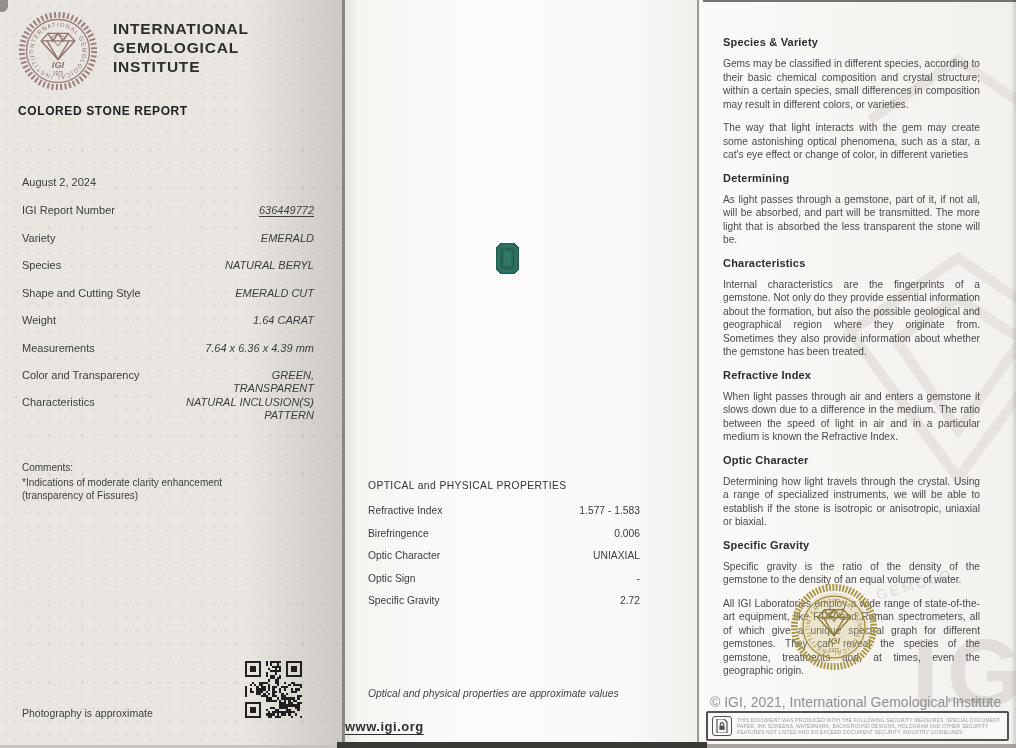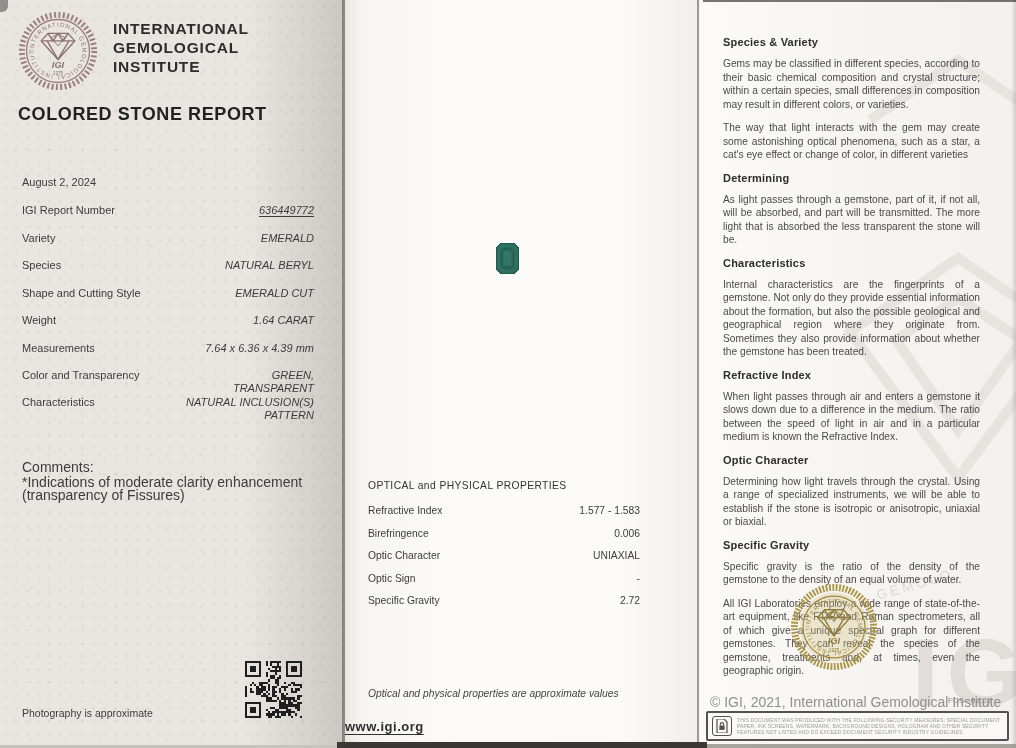--- a/index.html
+++ b/index.html
@@ -22,31 +22,31 @@
   .edge-right{position:absolute;left:1011px;top:0;width:5px;height:748px;
     background:linear-gradient(to right,rgba(0,0,0,0),rgba(0,0,0,.14));}
   .edge-bottom-mid{position:absolute;left:337px;top:742px;width:370px;height:6px;background:#3a3936;}
   .edge-bottom-right{position:absolute;left:707px;top:744px;width:309px;height:4px;background:#98948f;opacity:.85;}
   .edge-bottom-left{position:absolute;left:0;top:745px;width:337px;height:3px;background:#c7c4c0;}
   .corner-tl{position:absolute;left:0;top:0;width:8px;height:12px;background:#4a4745;opacity:.55;border-bottom-right-radius:6px;}
   
   .logo-seal{position:absolute;left:13px;top:9px;width:90px;height:84px;}
   .brand-title{position:absolute;left:113px;top:19px;font-size:15.5px;font-weight:bold;
     letter-spacing:.8px;line-height:19px;color:#2d2d2d;}
-  .report-title{position:absolute;left:18px;top:104px;font-size:18px;font-weight:bold;
+  .report-title{position:absolute;left:18px;top:104px;font-size:12px;font-weight:bold;
     letter-spacing:.6px;color:#222;}
   
   .fields{position:absolute;left:22px;top:176px;width:292px;}
   .date-line{font-size:11px;line-height:13px;margin-bottom:15px;}
   .field-row{display:flex;justify-content:space-between;align-items:flex-start;
     font-size:11px;line-height:13px;margin-bottom:14.5px;}
   .field-row.tall{margin-bottom:1px;}
   .f-value{text-align:right;white-space:pre-line;font-style:italic;}
   .f-value.u{text-decoration:underline;text-underline-offset:2px;}
-  .comments{position:absolute;left:22px;top:461px;width:295px;font-size:14px;line-height:13.5px;}
+  .comments{position:absolute;left:22px;top:461px;width:295px;font-size:10px;line-height:13.5px;}
   .comments .c-label{margin-bottom:1px;}
   .photo-note{position:absolute;left:22px;top:707px;font-size:10.5px;color:#3c3c3c;}
   .qr{position:absolute;left:245px;top:661px;width:57px;height:57px;}
   
   .gem{position:absolute;left:496px;top:243px;width:23px;height:31px;}
   .props{position:absolute;left:368px;top:480px;width:272px;}
   .props-title{font-size:10.3px;letter-spacing:.4px;color:#333;margin-bottom:13px;}
   .prop-row{display:flex;justify-content:space-between;font-size:10.3px;line-height:13px;margin-bottom:9.5px;}
   .props-note{position:absolute;left:368px;top:662px;width:280px;font-size:10.3px;font-style:italic;color:#444;margin-top:26px;}
   .website{position:absolute;left:345px;top:719px;width:352px;text-align:left;

